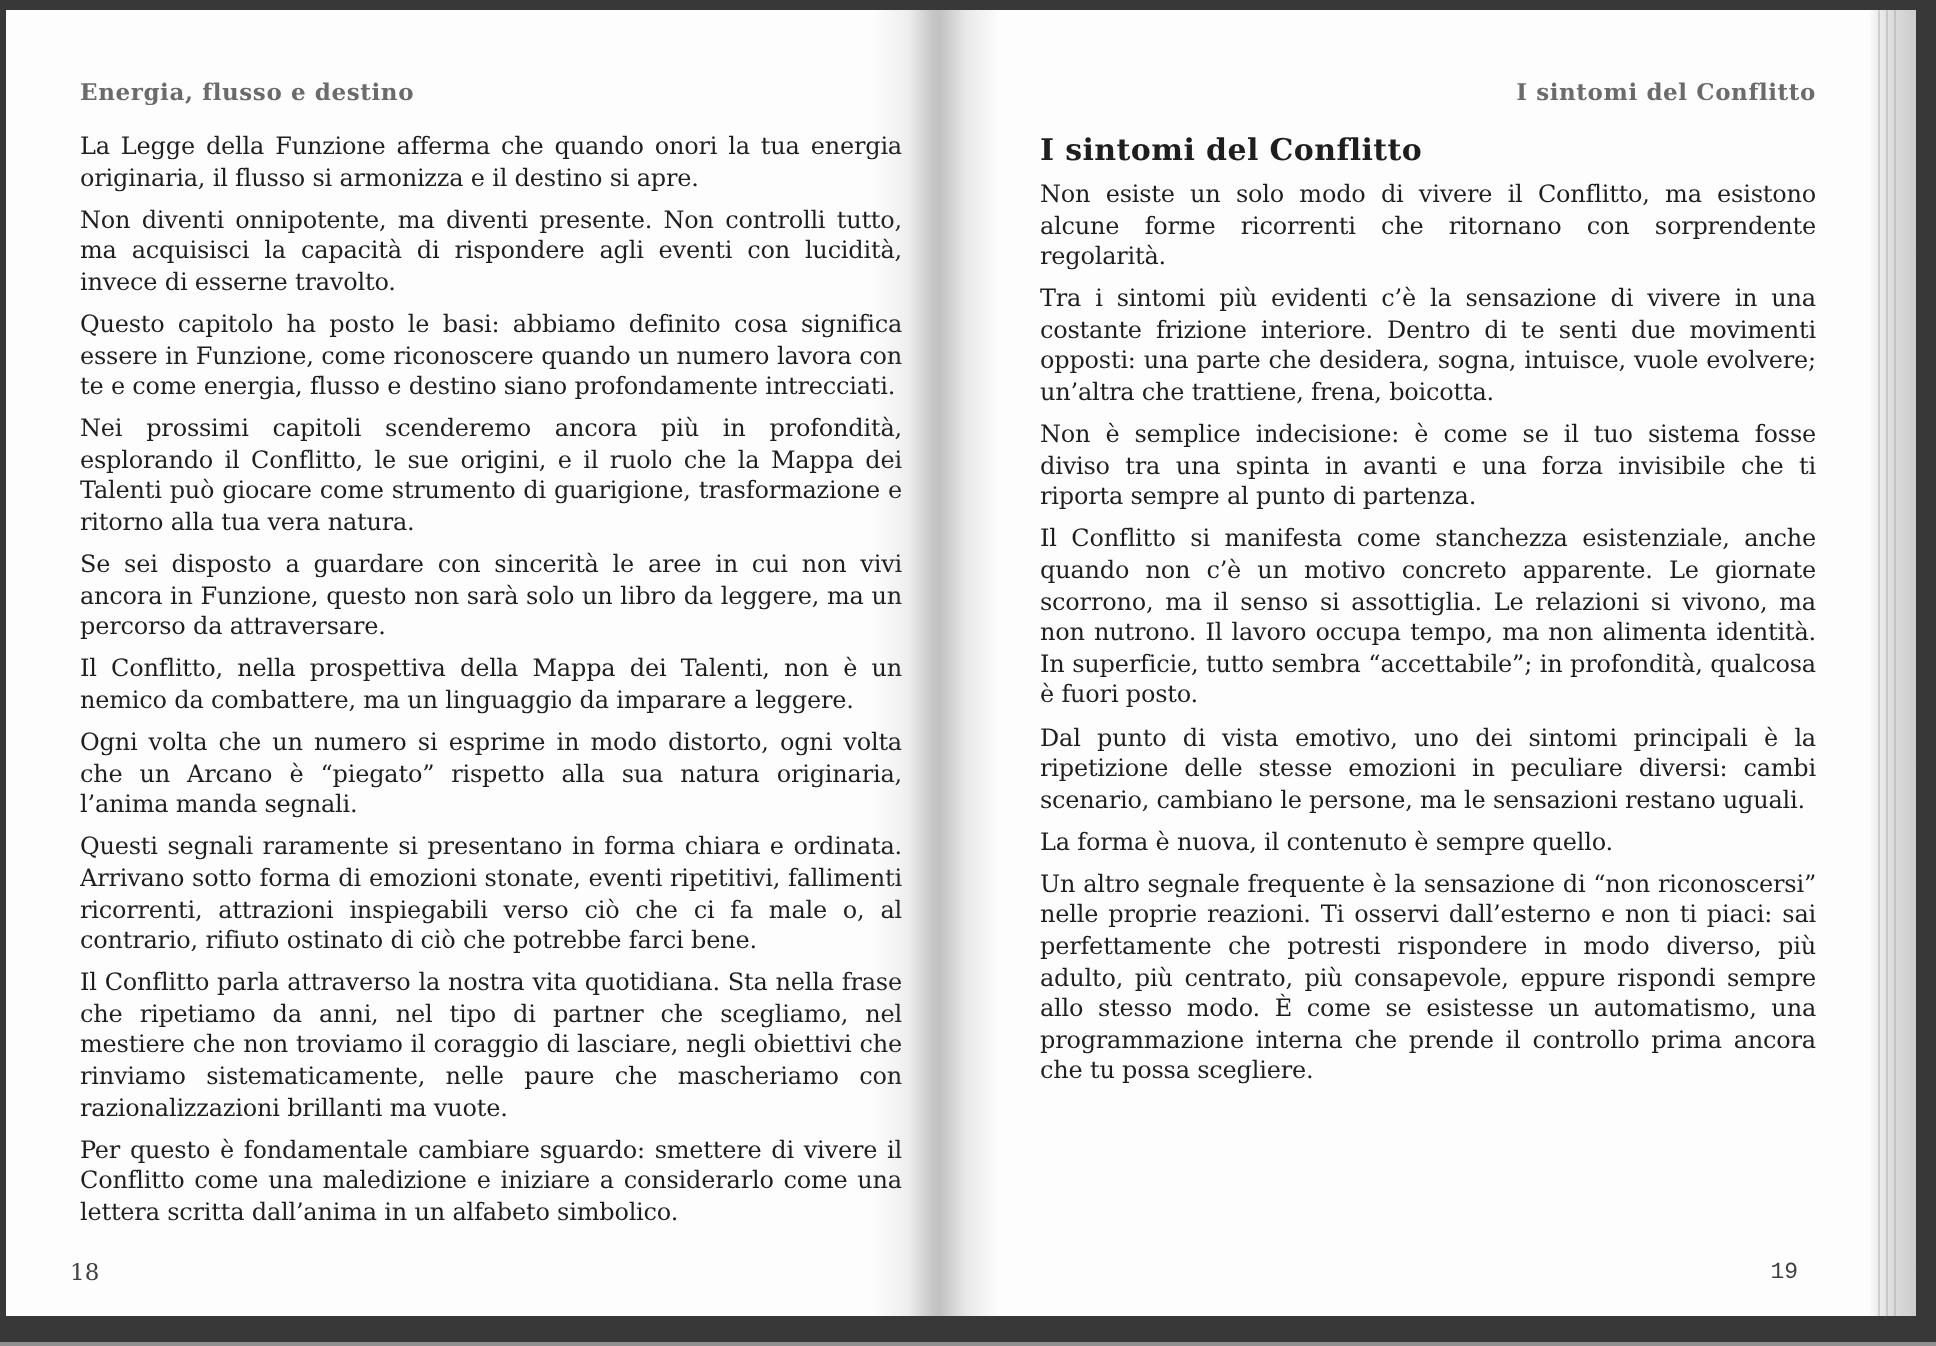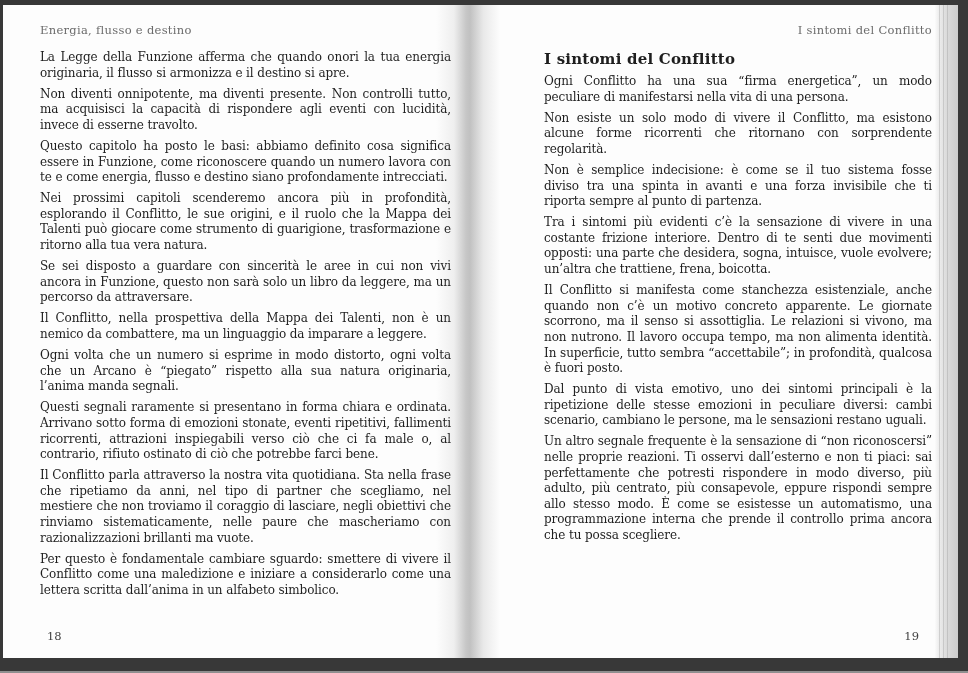--- a/index.html
+++ b/index.html
@@ -32,43 +32,43 @@
     background:linear-gradient(90deg, #ffffff 0%, #efefef 18%, #dcdcdc 50%, #cccccc 100%);
   }
   .page-edges::before {
     content:""; position:absolute; left:2px; top:0; bottom:0; width:14px;
     background:repeating-linear-gradient(90deg,
       rgba(255,255,255,0) 0px, rgba(255,255,255,0) 3px,
       rgba(140,140,140,0.30) 3px, rgba(140,140,140,0.30) 4px);
   }
   .page { position:absolute; top:18px; height:602px; overflow:hidden; }
   .page-left  { left:37px;  width:411px; }
-  .page-right { left:541px; width:388px; }
+  .page-right { left:517px; width:388px; }
 
   .running-header {
     font-size:11.5px; color:var(--muted, #6b6b6b);
-    letter-spacing:0.3px; margin:0 0 13px 0;
+    letter-spacing:0.3px; margin:16px 0 13px 0;font-weight:bold;
   }
   .page-right .running-header { text-align:right; }
 
   .para {
     font-size:12px; line-height:15.6px; text-align:justify;
     color:var(--text, #1e1e1e); margin:0 0 5.5px 0; letter-spacing:-0.1px;
   }
   .section-heading {
     font-size:15px; font-weight:bold; color:var(--text, #1e1e1e);
     margin:9px 0 6px 0; letter-spacing:0.2px;
   }
   .page-right .section-heading { margin-top:1px; }
 
   .page-number {
     position:absolute; bottom:15px; font-size:11.5px; color:#3f3f3f; z-index:2;
   }
-  .page-number.pn-left  { left:44px;margin-top:20px; }
-  .page-number.pn-right { right:39px; }
+  .page-number.pn-left  { left:32px;margin-top:20px; }
+  .page-number.pn-right { right:59px;font-family:Liberation Mono, monospace; }
 </style>
 </head>
 <body>
 
 <div class="screen">
   <div class="book">
 
     <div class="page page-left">
       <div class="running-header">Energia, flusso e destino</div>
       <div>
@@ -84,26 +84,26 @@
           <p class="para">Questi segnali raramente si presentano in forma chiara e ordinata. Arrivano sotto forma di emozioni stonate, eventi ripetitivi, fallimenti ricorrenti, attrazioni inspiegabili verso ciò che ci fa male o, al contrario, rifiuto ostinato di ciò che potrebbe farci bene.</p>
           <p class="para">Il Conflitto parla attraverso la nostra vita quotidiana. Sta nella frase che ripetiamo da anni, nel tipo di partner che scegliamo, nel mestiere che non troviamo il coraggio di lasciare, negli obiettivi che rinviamo sistematicamente, nelle paure che mascheriamo con razionalizzazioni brillanti ma vuote.</p>
           <p class="para">Per questo è fondamentale cambiare sguardo: smettere di vivere il Conflitto come una maledizione e iniziare a considerarlo come una lettera scritta dall’anima in un alfabeto simbolico.</p>
         </div>
     </div>
 
     <div class="page page-right">
       <div class="running-header">I sintomi del Conflitto</div>
       <h2 class="section-heading">I sintomi del Conflitto</h2>
       <div>
-          <p class="para">Ogni Conflitto ha una sua “firma energetica”, un modo peculiare di manifestarsi nella vita di una persona.</p>
           <p class="para">Non esiste un solo modo di vivere il Conflitto, ma esistono alcune forme ricorrenti che ritornano con sorprendente regolarità.</p>
+          <p class="para">Tra i sintomi più evidenti c’è la sensazione di vivere in una costante frizione interiore. Dentro di te senti due movimenti opposti: una parte che desidera, sogna, intuisce, vuole evolvere; un’altra che trattiene, frena, boicotta.</p>
           <p class="para">Non è semplice indecisione: è come se il tuo sistema fosse diviso tra una spinta in avanti e una forza invisibile che ti riporta sempre al punto di partenza.</p>
-          <p class="para">Tra i sintomi più evidenti c’è la sensazione di vivere in una costante frizione interiore. Dentro di te senti due movimenti opposti: una parte che desidera, sogna, intuisce, vuole evolvere; un’altra che trattiene, frena, boicotta.</p>
           <p class="para">Il Conflitto si manifesta come stanchezza esistenziale, anche quando non c’è un motivo concreto apparente. Le giornate scorrono, ma il senso si assottiglia. Le relazioni si vivono, ma non nutrono. Il lavoro occupa tempo, ma non alimenta identità. In superficie, tutto sembra “accettabile”; in profondità, qualcosa è fuori posto.</p>
           <p class="para">Dal punto di vista emotivo, uno dei sintomi principali è la ripetizione delle stesse emozioni in peculiare diversi: cambi scenario, cambiano le persone, ma le sensazioni restano uguali.</p>
+          <p class="para">La forma è nuova, il contenuto è sempre quello.</p>
           <p class="para">Un altro segnale frequente è la sensazione di “non riconoscersi” nelle proprie reazioni. Ti osservi dall’esterno e non ti piaci: sai perfettamente che potresti rispondere in modo diverso, più adulto, più centrato, più consapevole, eppure rispondi sempre allo stesso modo. È come se esistesse un automatismo, una programmazione interna che prende il controllo prima ancora che tu possa scegliere.</p>
         </div>
     </div>
 
     <div class="page-number pn-left">18</div>
     <div class="page-number pn-right">19</div>
 
     <div class="gutter-shadow"></div>
     <div class="page-edges"></div>
   </div>

